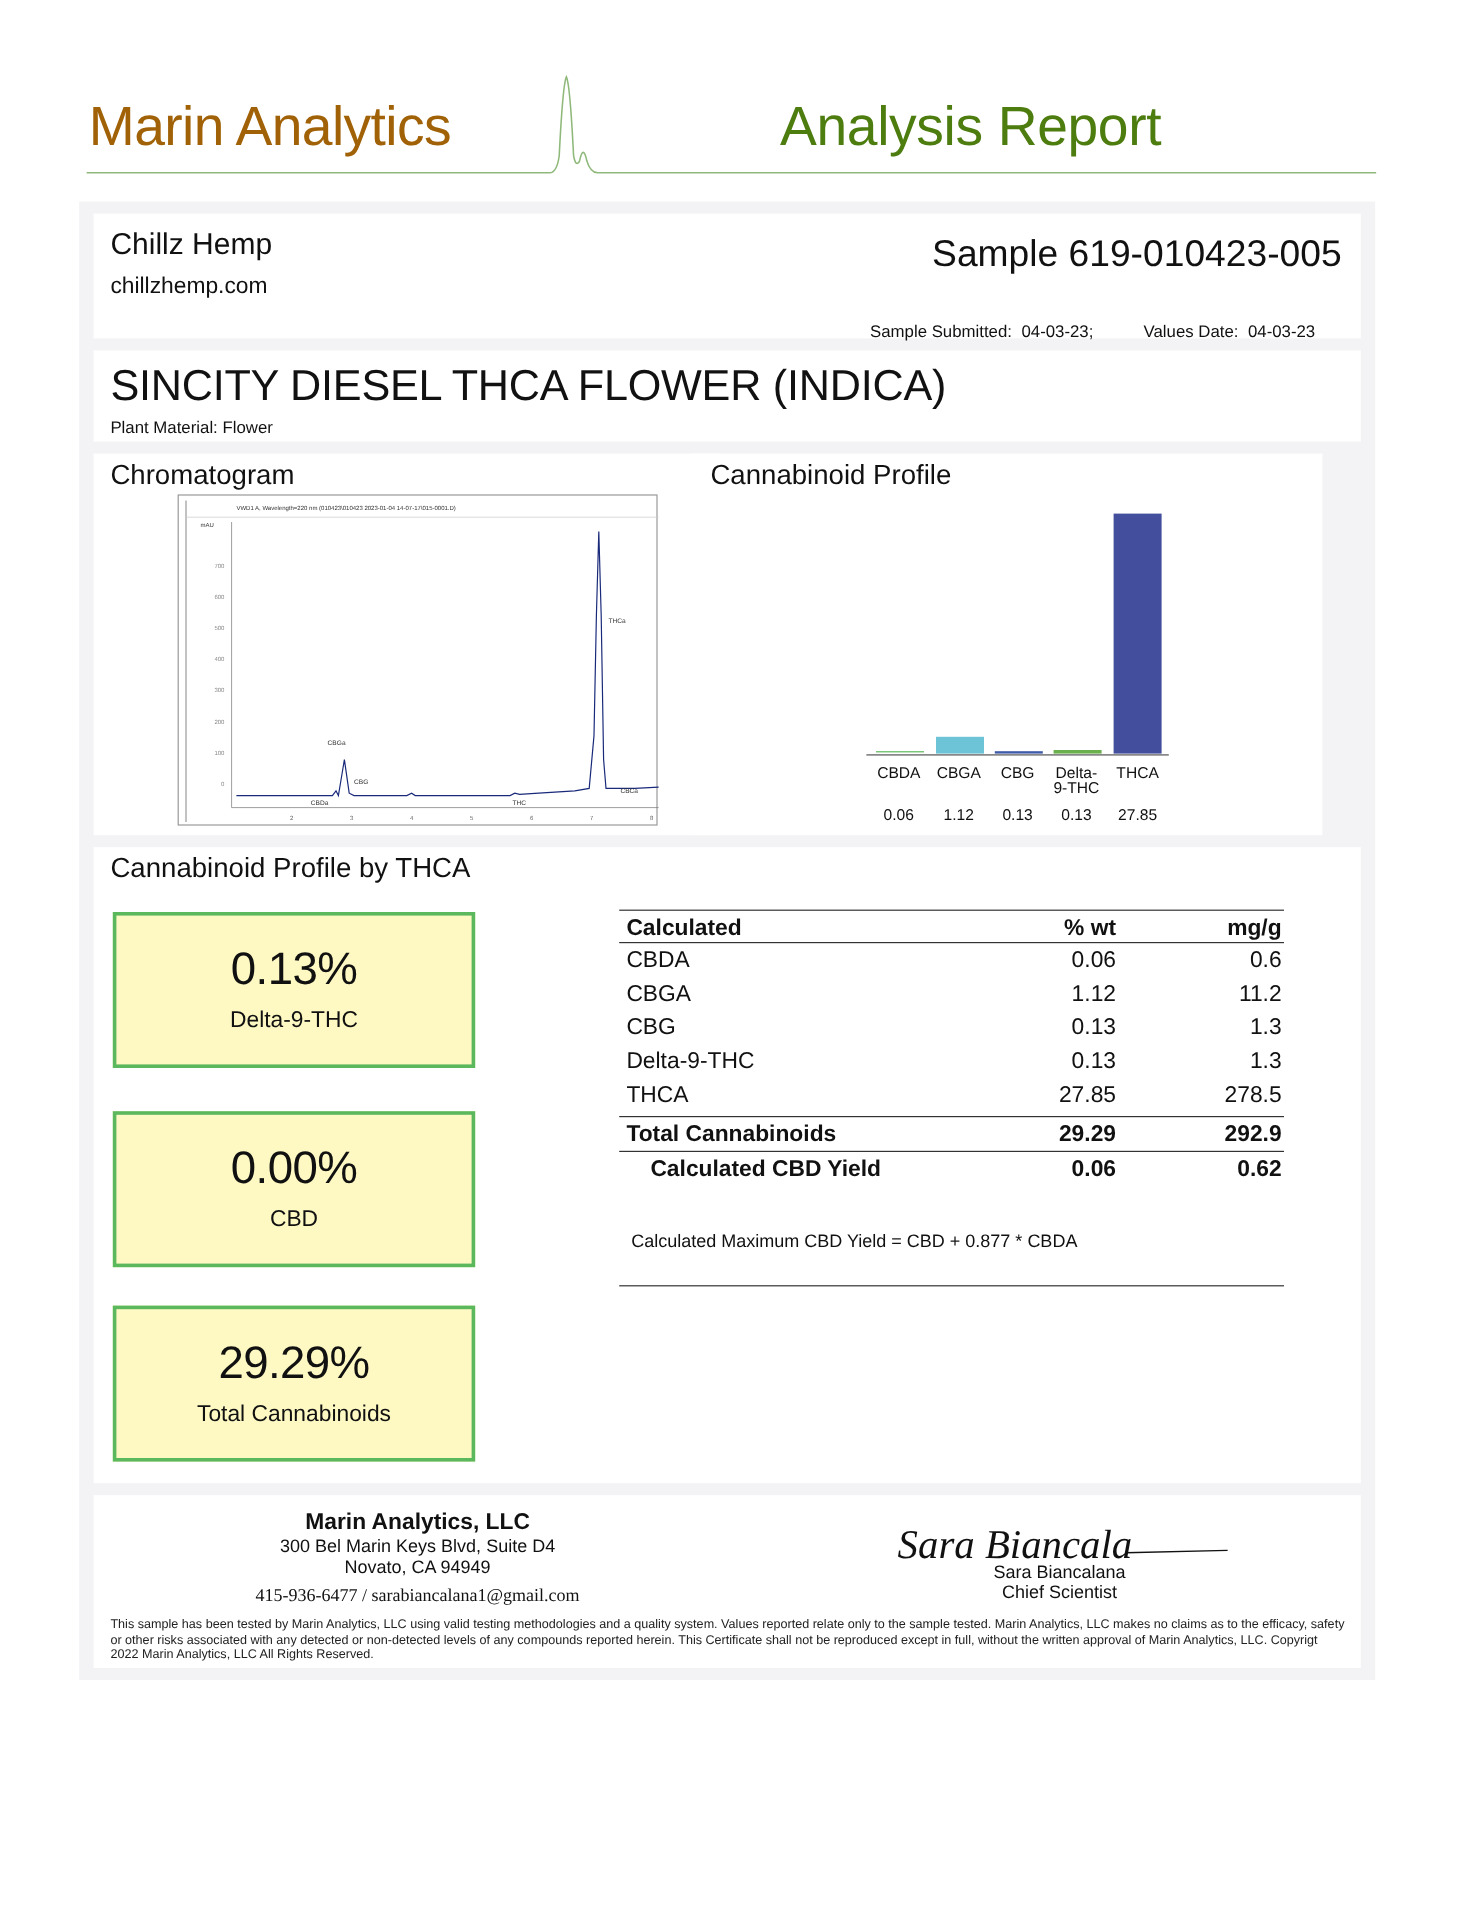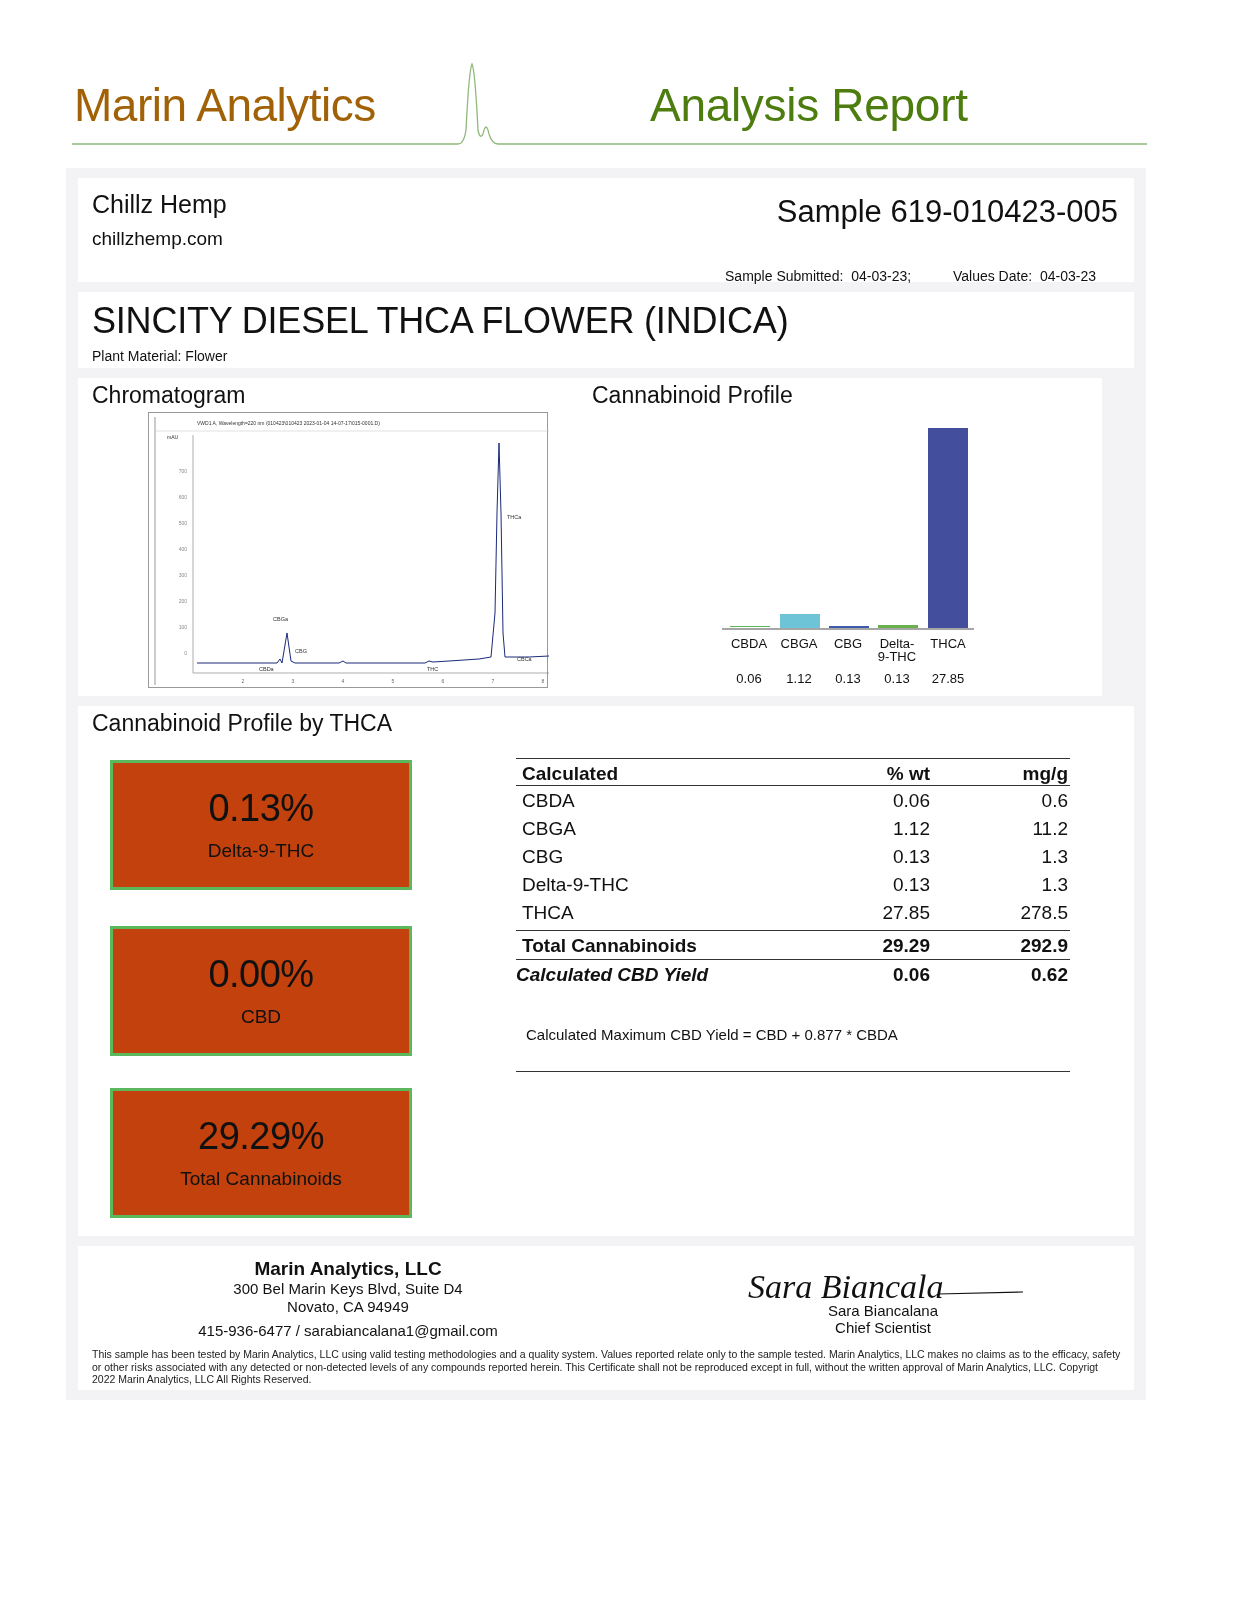--- a/index.html
+++ b/index.html
@@ -25,42 +25,42 @@
   .product-name { position: absolute; left: 14px; top: 8px; font-size: 36px; letter-spacing: -0.2px; }
   .plant { position: absolute; left: 14px; top: 56px; font-size: 14px; }
 
   .chrom { left: 12px; top: 210px; width: 522px; height: 318px; }
   .panel-title { position: absolute; left: 14px; top: 4px; font-size: 23px; }
   .chrom-frame { position: absolute; left: 70px; top: 34px; width: 400px; height: 276px; border: 1px solid #999; background: #fff; }
 
   .profile { left: 512px; top: 210px; width: 524px; height: 318px; }
 
   .hplc { left: 12px; top: 538px; width: 1056px; height: 530px; }
-  .kpi { position: absolute; left: 32px; width: 302px; height: 130px; border: 3px solid #5cb85c; text-align: center; background: #c2410c; }
+  .kpi { position: absolute; left: 16px; width: 302px; height: 130px; border: 3px solid #5cb85c; text-align: center; background: #fef9c3; }
   .kpi-value { font-size: 38px; margin-top: 24px; letter-spacing: -0.5px; }
   .kpi-label { font-size: 19px; margin-top: 10px; }
 
   .tbl { position: absolute; left: 438px; top: 52px; width: 554px; }
   .tbl .row { position: relative; height: 28px; font-size: 19px; }
   .tbl .row span { position: absolute; top: 4px; }
   .tbl .c1 { left: 6px; }
   .tbl .c2 { right: 140px; text-align: right; }
   .tbl .c3 { right: 2px; text-align: right; }
   .tbl .head { border-top: 1px solid #333; border-bottom: 1px solid #333; font-weight: bold; height: 28px; }
   .tbl .total { border-top: 1px solid #333; border-bottom: 1px solid #333; font-weight: bold; height: 30px; margin-top: 4px; }
   .tbl .yield { font-weight: bold; height: 32px; }
-  .tbl .yield .c1 { left: 0; font-style: italic; }
+  .tbl .yield .c1 { left: 26px; }
   .formula { position: absolute; left: 448px; top: 320px; font-size: 15px; }
   .rule { position: absolute; left: 438px; top: 365px; width: 554px; border-top: 1px solid #333; }
 
   .footer { left: 12px; top: 1078px; width: 1056px; height: 144px; }
   .lab { position: absolute; left: 100px; top: 12px; width: 340px; text-align: center; }
   .lab-name { font-size: 19px; font-weight: bold; }
   .lab-line { font-size: 15px; line-height: 18px; }
-  .lab-contact { font-size: 15px; margin-top: 6px; }
+  .lab-contact { font-size: 15px; margin-top: 6px; font-family: Liberation Serif, serif; }
   .sig { position: absolute; left: 660px; top: 8px; width: 290px; height: 60px; }
   .sig-name { position: absolute; left: 700px; top: 56px; width: 210px; text-align: center; font-size: 15px; line-height: 17px; }
   .disclaimer { position: absolute; left: 14px; top: 102px; width: 1032px; font-size: 10.5px; line-height: 12.5px; color: #222; }
 </style>
 </head>
 <body>
 
 <div class="header">
   <svg width="1075" height="90">
     <path d="M0 84 L386 84 Q392 84 394 70 Q397 10 400 4 Q403 10 406 70 Q408 80 411 74 Q414 60 417 74 Q420 84 426 84 L1075 84" stroke="#8fb97a" stroke-width="1.3" fill="none"></path>

